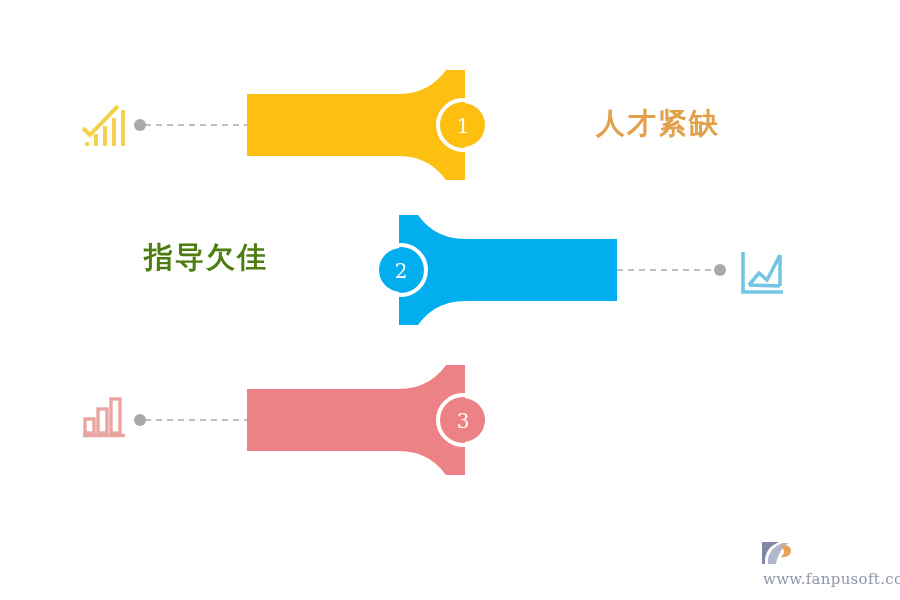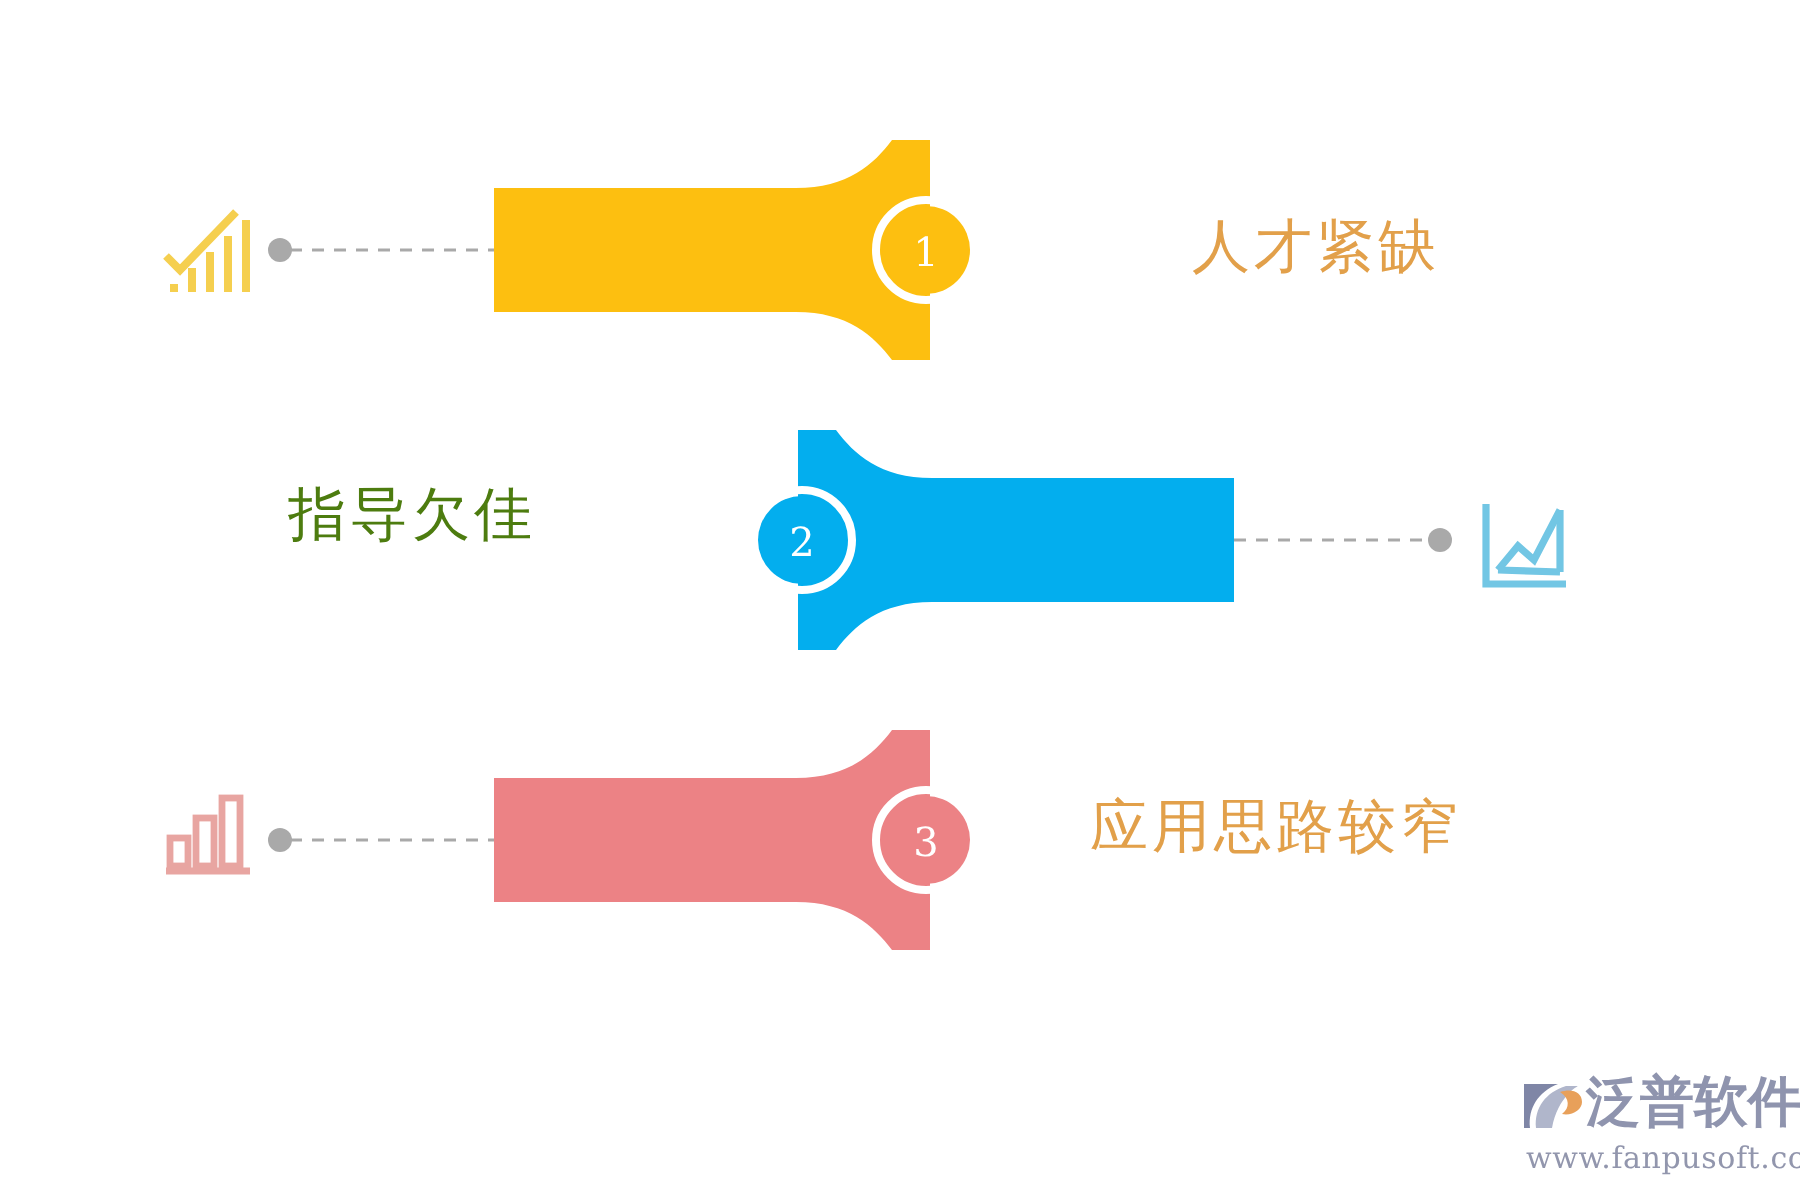--- a/index.html
+++ b/index.html
@@ -32,21 +32,21 @@
     left: 0;
     top: 0;
     width: 900px;
     height: 140px;
     overflow: visible;
   }
 
   .label {
     position: absolute;
     font-family: "DejaVu Serif", "Liberation Serif", serif;
-    font-weight: normal;
+    font-weight: bold;
     font-size: 29px;
     letter-spacing: 2px;
     white-space: nowrap;
     line-height: 1;
   }
   #label-1 {
     left: 596px;
     top: 49px;
     color: #e2a04a;
   }
@@ -190,26 +190,24 @@
       <svg width="48" height="48" viewBox="0 0 48 48">
         <g stroke="#e8a5a1" stroke-width="3.4" fill="none">
           <rect x="5" y="27" width="9" height="14"></rect>
           <rect x="18" y="17" width="9" height="24"></rect>
           <rect x="31" y="7" width="9" height="34"></rect>
           <line x1="3" y1="43.5" x2="45" y2="43.5"></line>
         </g>
       </svg>
     </div>
 
-    <div class="label" id="label-3">应用思路较窄</div>
   </div>
 
   <div id="watermark">
     <svg width="34" height="32" viewBox="0 0 34 32" style="position:absolute;left:2px;top:4px;">
       <path d="M 3 6 L 20 6 C 10 10 5 18 6 28 L 3 28 Z" fill="#7f86a6"></path>
       <path d="M 9 28 C 8 18 14 10 24 7 L 30 7 C 30 7 20 12 17 28 Z" fill="#b0b6cb"></path>
       <path d="M 21 10 C 27 8 32 10 32 15 C 32 19 27 22 22 21 C 26 18 26 13 21 10 Z" fill="#e8a05a"></path>
     </svg>
-    <div id="wm-text-cn">泛普软件</div>
     <div id="wm-text-url">www.fanpusoft.com</div>
   </div>
 
 </div>
 
 </body></html>

